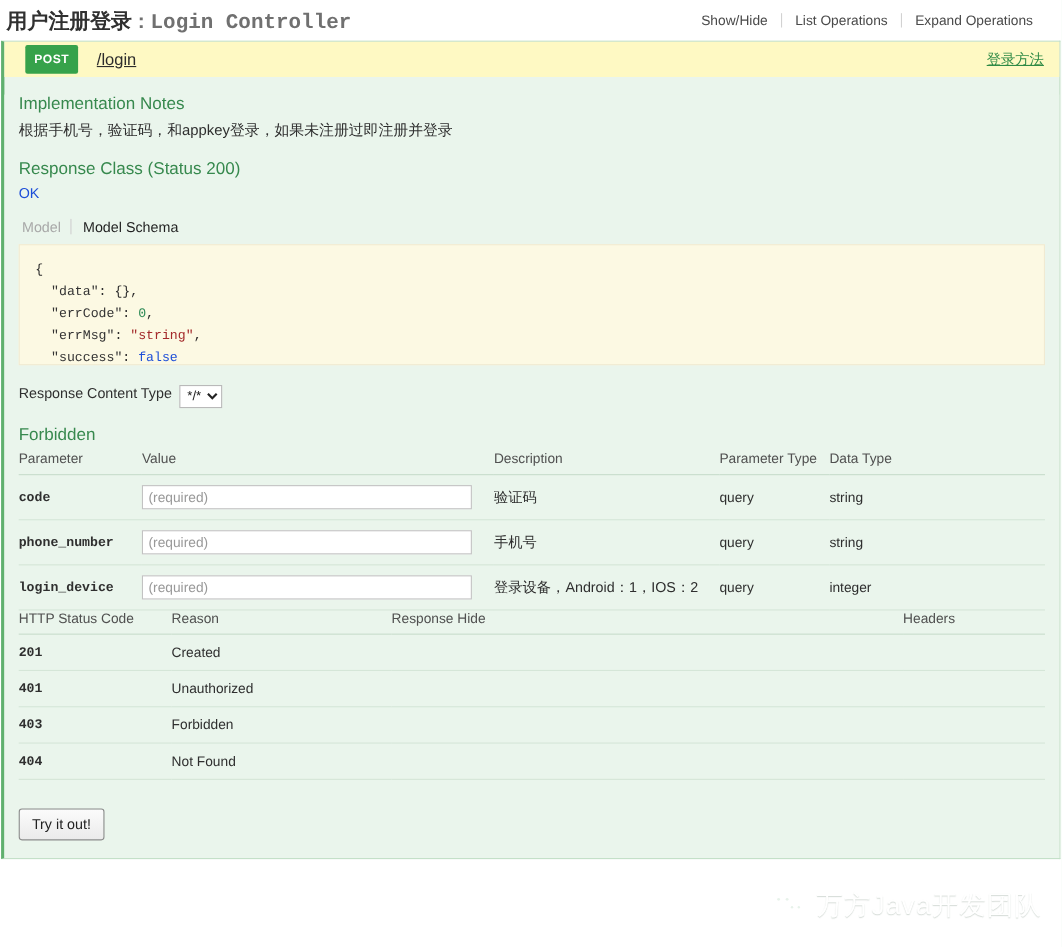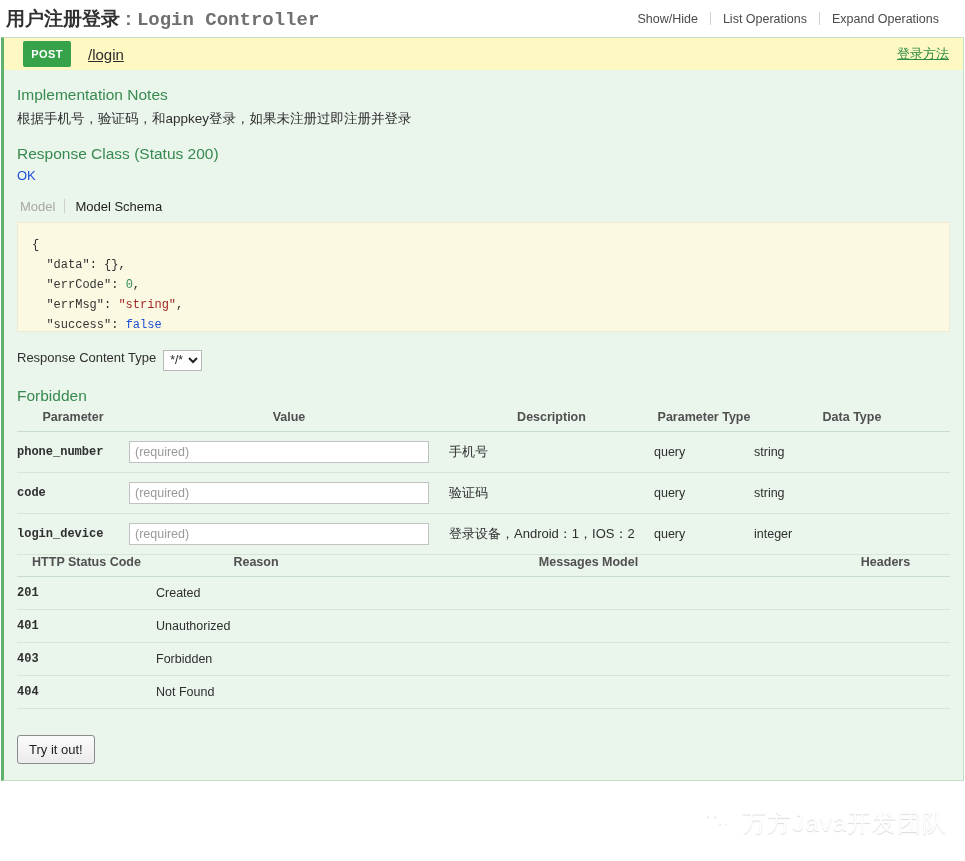--- a/index.html
+++ b/index.html
@@ -184,22 +184,22 @@
     height: 21px;
   }
 
   
   table.sw {
     width: 100%;
     border-collapse: collapse;
     font-size: 12.5px;
   }
   table.sw thead th {
-    text-align: center;
-    font-weight: bold;
+    text-align: left;
+    font-weight: normal;
     color: #505050;
     font-size: 12.5px;
     padding: 0 0 7px 0;
     border-bottom: 1px solid #c8ddcc;
   }
   table.sw tbody td {
     padding: 9px 0;
     border-bottom: 1px solid #d5e6d8;
     vertical-align: middle;
     color: #2f2f2f;
@@ -343,56 +343,56 @@
         <tr>
           <th class="col-p-name">Parameter</th>
           <th class="col-p-value">Value</th>
           <th class="col-p-desc">Description</th>
           <th class="col-p-ptype">Parameter Type</th>
           <th class="col-p-dtype">Data Type</th>
         </tr>
       </thead>
       <tbody>
         <tr>
+          <td class="param-name">code</td>
+          <td class="param-value">
+            <input type="text" placeholder="(required)" style="">
+          </td>
+          <td class="param-desc">验证码</td>
+          <td class="param-type">query</td>
+          <td class="data-type">string</td>
+        </tr>
+        <tr>
           <td class="param-name">phone_number</td>
           <td class="param-value">
             <input type="text" placeholder="(required)" style="">
           </td>
           <td class="param-desc">手机号</td>
           <td class="param-type">query</td>
           <td class="data-type">string</td>
         </tr>
         <tr>
-          <td class="param-name">code</td>
-          <td class="param-value">
-            <input type="text" placeholder="(required)" style="">
-          </td>
-          <td class="param-desc">验证码</td>
-          <td class="param-type">query</td>
-          <td class="data-type">string</td>
-        </tr>
-        <tr>
           <td class="param-name">login_device</td>
           <td class="param-value">
             <input type="text" placeholder="(required)" style="">
           </td>
           <td class="param-desc">登录设备，Android：1，IOS：2</td>
           <td class="param-type">query</td>
           <td class="data-type">integer</td>
         </tr>
       </tbody>
     </table>
 
 
     <table class="sw">
       <thead>
         <tr>
           <th class="col-r-code">HTTP Status Code</th>
           <th class="col-r-reason">Reason</th>
-          <th class="col-r-model">Messages Model</th>
+          <th class="col-r-model">Response Hide</th>
           <th class="col-r-head">Headers</th>
         </tr>
       </thead>
       <tbody>
         <tr>
           <td class="status-code">201</td>
           <td class="status-reason">Created</td>
           <td></td>
           <td></td>
         </tr>

